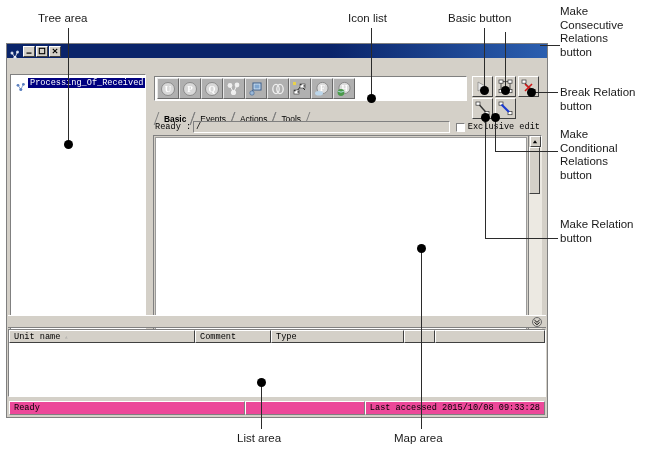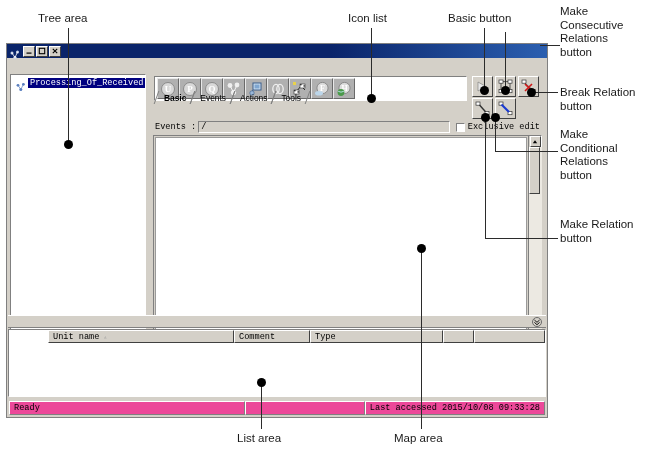--- a/index.html
+++ b/index.html
@@ -140,21 +140,21 @@
     width:22px;height:21px;margin-right:0px;
     background:#b0b0b0;
     border-top:1px solid #e8e8e8;border-left:1px solid #e8e8e8;
     border-right:1px solid #6a6a6a;border-bottom:1px solid #6a6a6a;
     box-sizing:border-box;
     display:flex;align-items:center;justify-content:center;
     flex:0 0 auto;
   }
   
   .tabs{
-    position:absolute;left:5px;top:16px;height:14px;display:flex;align-items:flex-end;text-align:center;
+    position:absolute;left:5px;top:37px;height:14px;display:flex;align-items:flex-end;text-align:center;
   }
   .tab{
     position:relative;height:13px;
     padding:0 7px 0 10px;
     display:flex;align-items:center;
     font-size:8.4px;color:#000;
     font-family:"Liberation Sans",sans-serif;
     background:transparent;
     margin-right:-3px;
   }
@@ -231,21 +231,21 @@
     display:flex;align-items:center;justify-content:center;
     font-size:7px;color:#000;line-height:1;box-sizing:border-box;
   }
   .list-area{
     position:absolute;left:1px;right:1px;
     background:#fff;
     border:1px solid #808080;
     border-right-color:#fff;border-bottom-color:#fff;
     box-sizing:border-box;
   }
-  .list-header{display:flex;height:13px;background:#d4d0c8;margin-left:39px;}
+  .list-header{display:flex;height:13px;background:#d4d0c8;}
   .lh-cell{
     border-top:1px solid #fff;border-left:1px solid #fff;
     border-right:1px solid #404040;border-bottom:1px solid #404040;
     box-sizing:border-box;
     display:flex;align-items:center;
     padding-left:4px;
     font-family:"Liberation Mono",monospace;font-size:8.6px;color:#000;
     white-space:nowrap;overflow:hidden;
   }
   .sort-caret{margin-left:4px;font-size:6px;color:#9a9a9a;}
@@ -451,21 +451,21 @@
             <svg width="15" height="15" viewBox="0 0 15 15">
               <rect x="1" y="1" width="4" height="3.2" fill="#fff" stroke="#333" stroke-width="0.7"></rect>
               <rect x="10" y="10.5" width="4" height="3.2" fill="#fff" stroke="#333" stroke-width="0.7"></rect>
               <path d="M3.5 3.5 L11 11" stroke="#1a3ad0" stroke-width="2.1"></path>
             </svg>
           </span>
         </div>
       </div>
 
       <div class="jobnet-row">
-        <span class="jobnet-label">Events :</span>
+        <span class="jobnet-label">Ready :</span>
         <span class="jobnet-input" placeholder="">/</span>
         <span class="excl">
           <span class="chk"></span>
           <span class="excl-label">Exclusive edit</span>
         </span>
       </div>
 
       <div class="map-wrap">
         <div class="map-canvas"></div>
         <div class="vsb" style="right:0;top:0;bottom:13px;">

